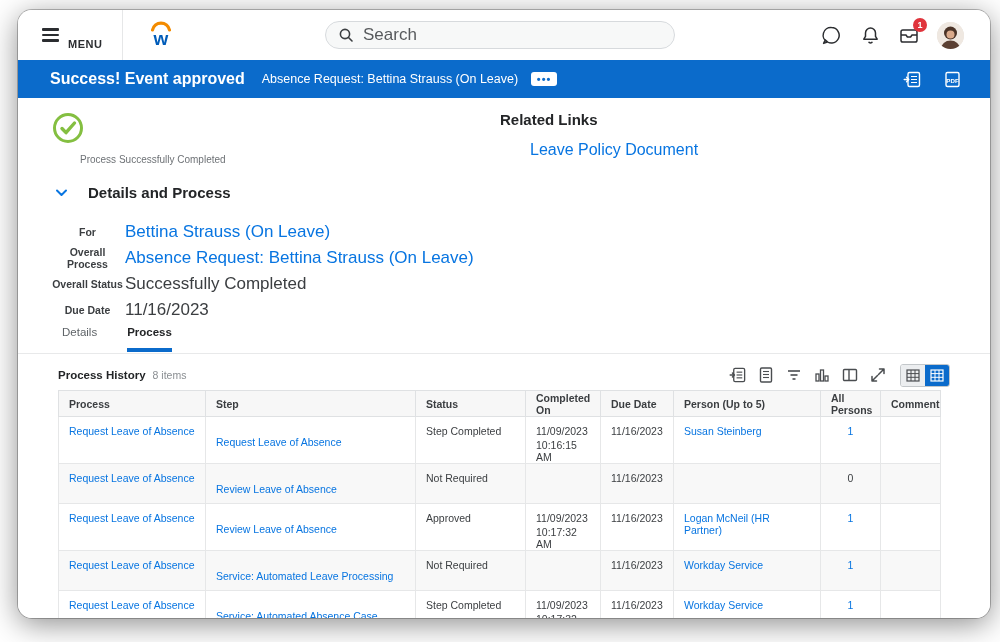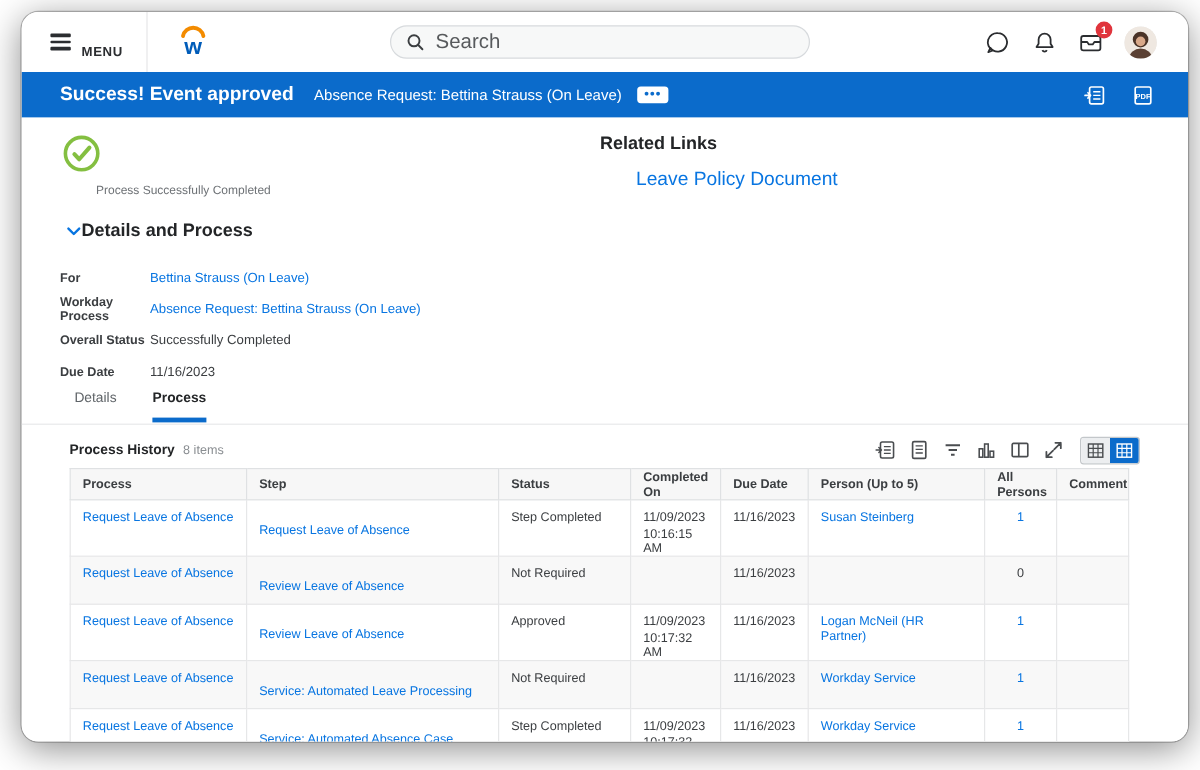--- a/index.html
+++ b/index.html
@@ -38,27 +38,27 @@
   
   .content { position:absolute; left:0; top:88px; width:100%; height:520px; background:#fff; }
 
   .check-circle { position:absolute; left:34px; top:14px; width:32px; height:32px; }
   .status-caption { position:absolute; left:30px; top:56px; font-size:10px; color:#6e7276;padding-left:32px; }
 
   .related { position:absolute; left:482px; top:13px; }
   .related-title { font-size:15px; font-weight:bold; color:#232527; }
   .related-link { display:inline-block; margin-top:13px; font-size:16px; color:#0875e1; text-decoration:none; cursor:pointer;margin-left:30px; }
 
-  .section-head { position:absolute; left:37px; top:86px; display:flex; align-items:center; gap:0; cursor:pointer; }
+  .section-head { position:absolute; left:37px; top:86px; display:flex; align-items:center; gap:20px; cursor:pointer; }
   .section-title { font-size:15px; font-weight:bold; color:#232527; }
 
-  .fields { position:absolute; left:32px; top:121px; }
+  .fields { position:absolute; left:32px; top:121px;text-align:center; }
   .field-row { display:flex; height:26px; align-items:center; }
   .field-label { width:75px; font-size:10.5px; font-weight:bold; color:#3b3e41; }
-  .field-value { font-size:11px; color:#3b3e41; }
+  .field-value { font-size:17px; color:#3b3e41; }
   .field-value.link { color:#0875e1; cursor:pointer; }
 
   .tabs { position:absolute; left:44px; top:228px; display:flex; gap:30px; }
   .tab { font-size:11.5px; padding-bottom:10px; cursor:pointer; color:#5f6468; }
   .tab.active { font-weight:bold; color:#232527; border-bottom:4px solid #0b6bcb; }
   .tabs-divider { position:absolute; left:0; top:255px; width:100%; height:1px; background:#e8e9ea; }
 
   .grid-titlebar { position:absolute; left:40px; top:265px; width:892px; height:24px; display:flex; align-items:center; }
   .grid-title { font-size:11.5px; font-weight:bold; color:#232527; }
   .grid-count { font-size:10.5px; color:#8a8e92; margin-left:7px; }
@@ -187,21 +187,21 @@
       </span>
       <span class="section-title">Details and Process</span>
     </div>
 
     <div class="fields">
       <div class="field-row">
         <div class="field-label">For</div>
         <div class="field-value link">Bettina Strauss (On Leave)</div>
       </div>
       <div class="field-row">
-        <div class="field-label">Workday Process</div>
+        <div class="field-label">Overall Process</div>
         <div class="field-value link">Absence Request: Bettina Strauss (On Leave)</div>
       </div>
       <div class="field-row">
         <div class="field-label">Overall Status</div>
         <div class="field-value">Successfully Completed</div>
       </div>
       <div class="field-row">
         <div class="field-label">Due Date</div>
         <div class="field-value">11/16/2023</div>
       </div>

